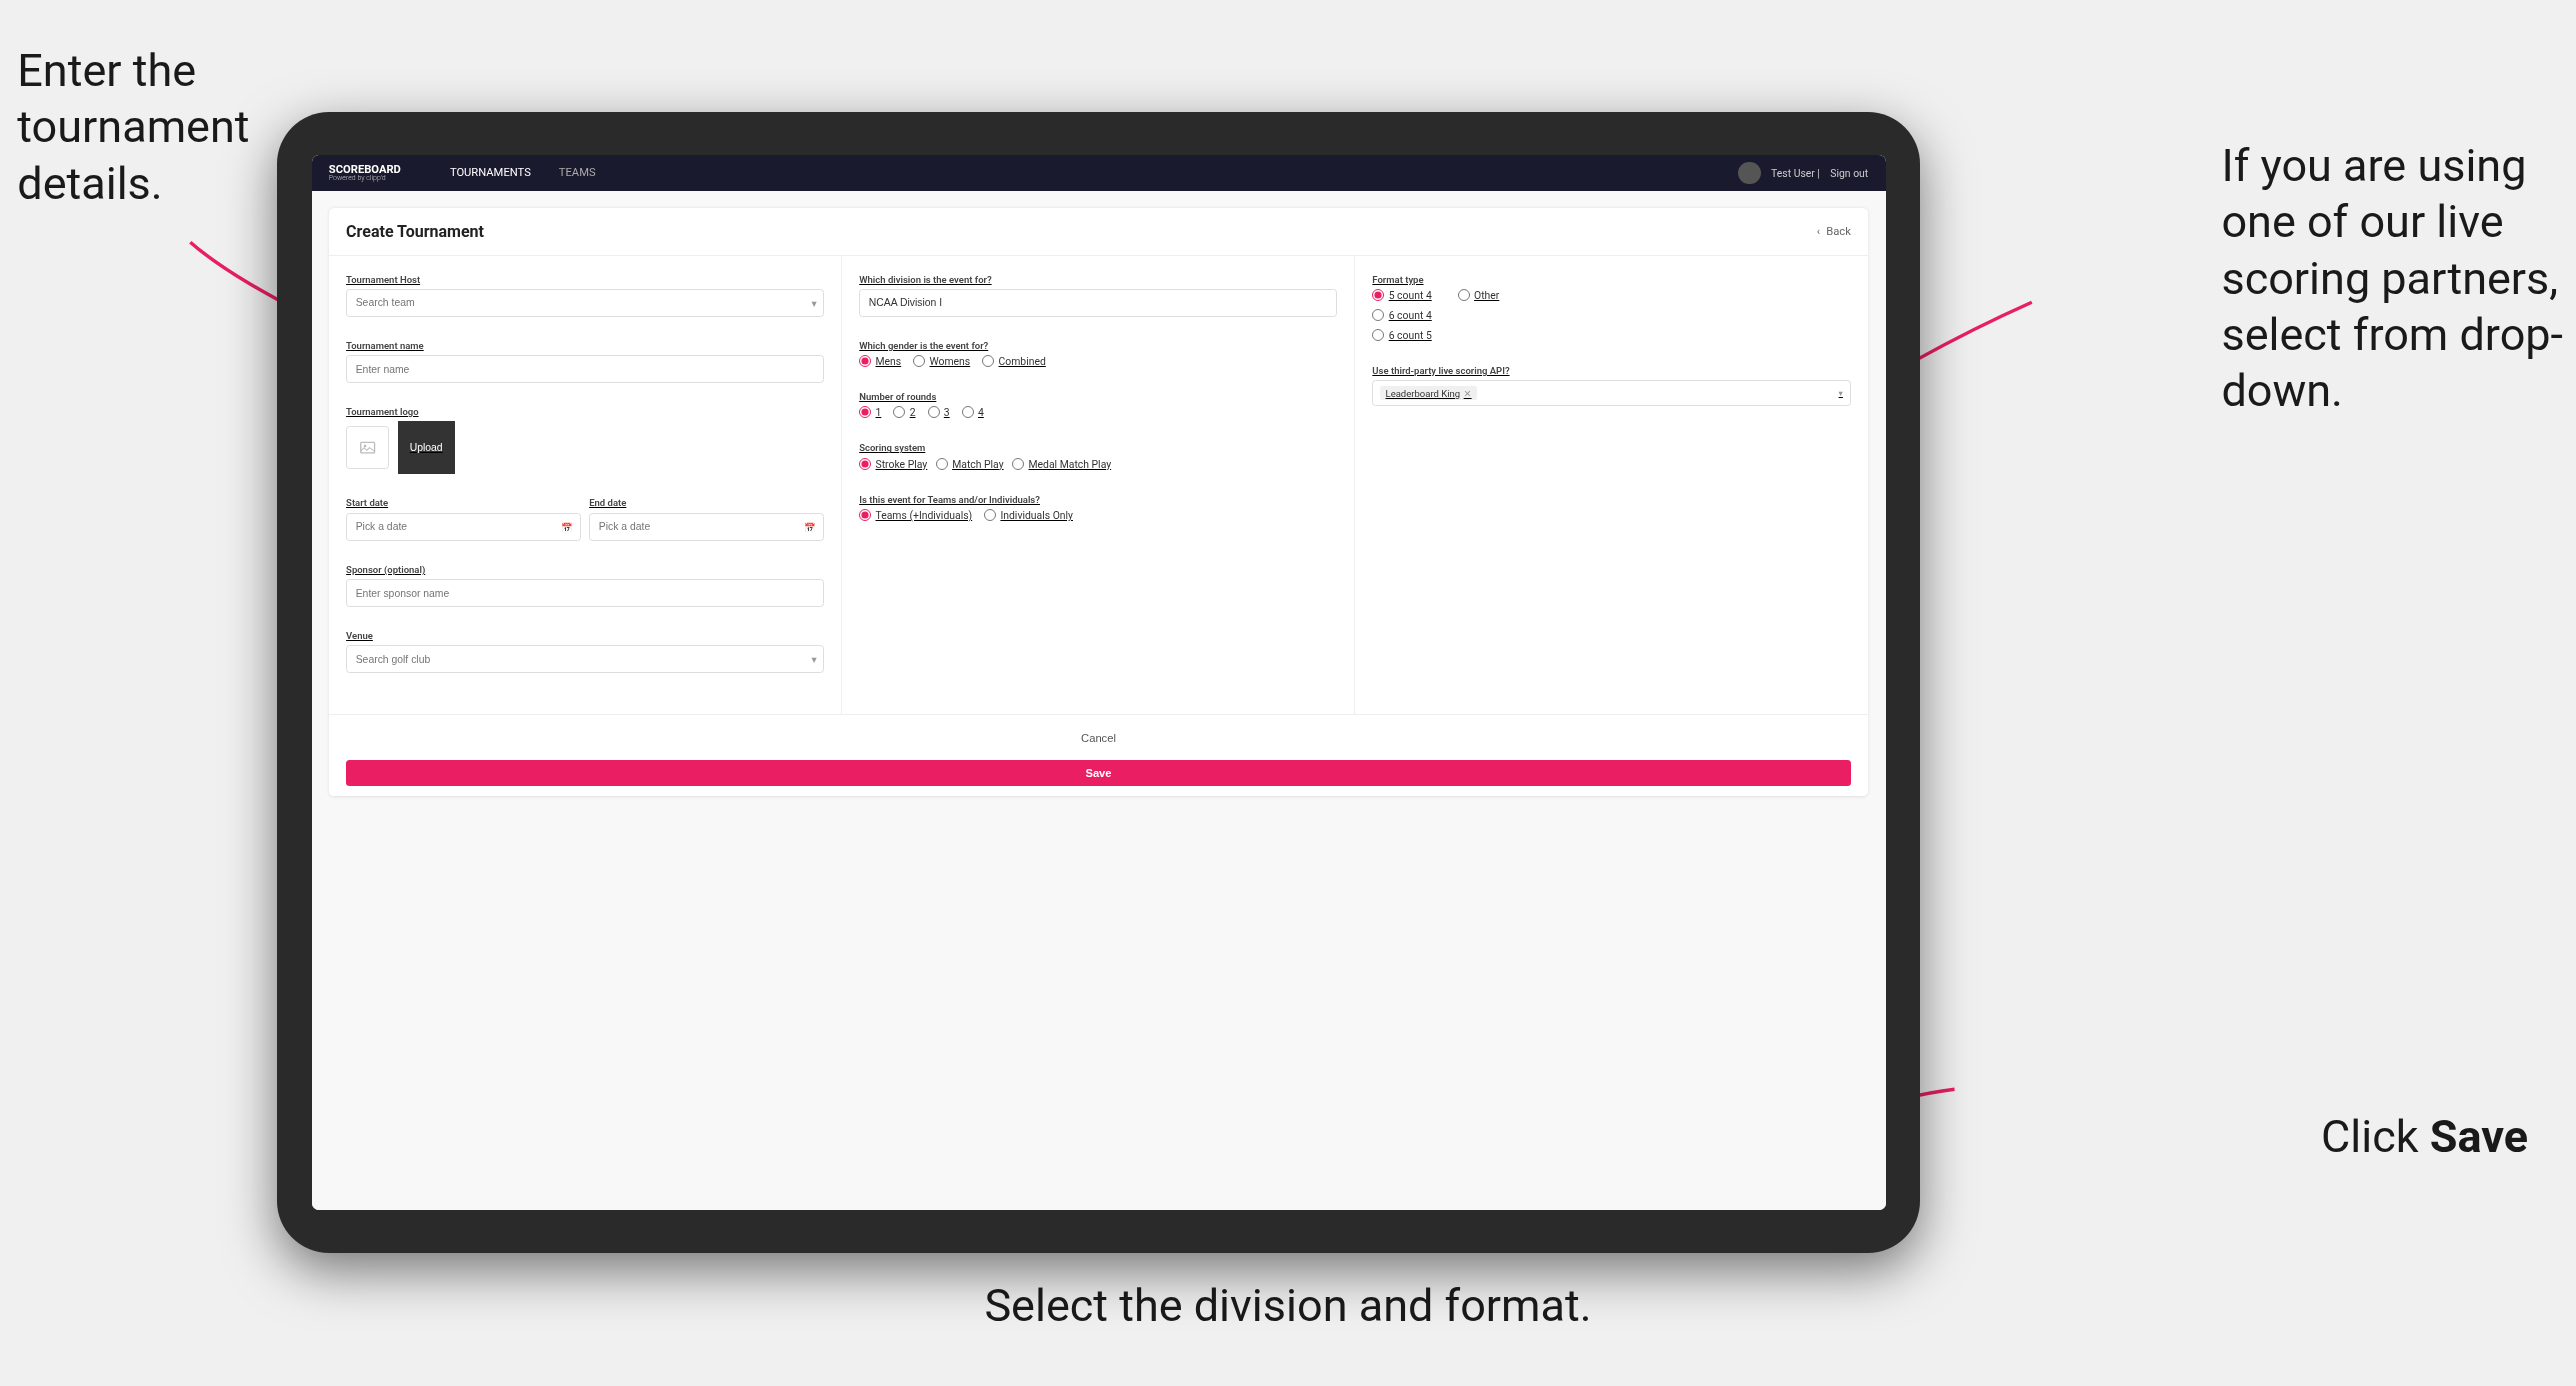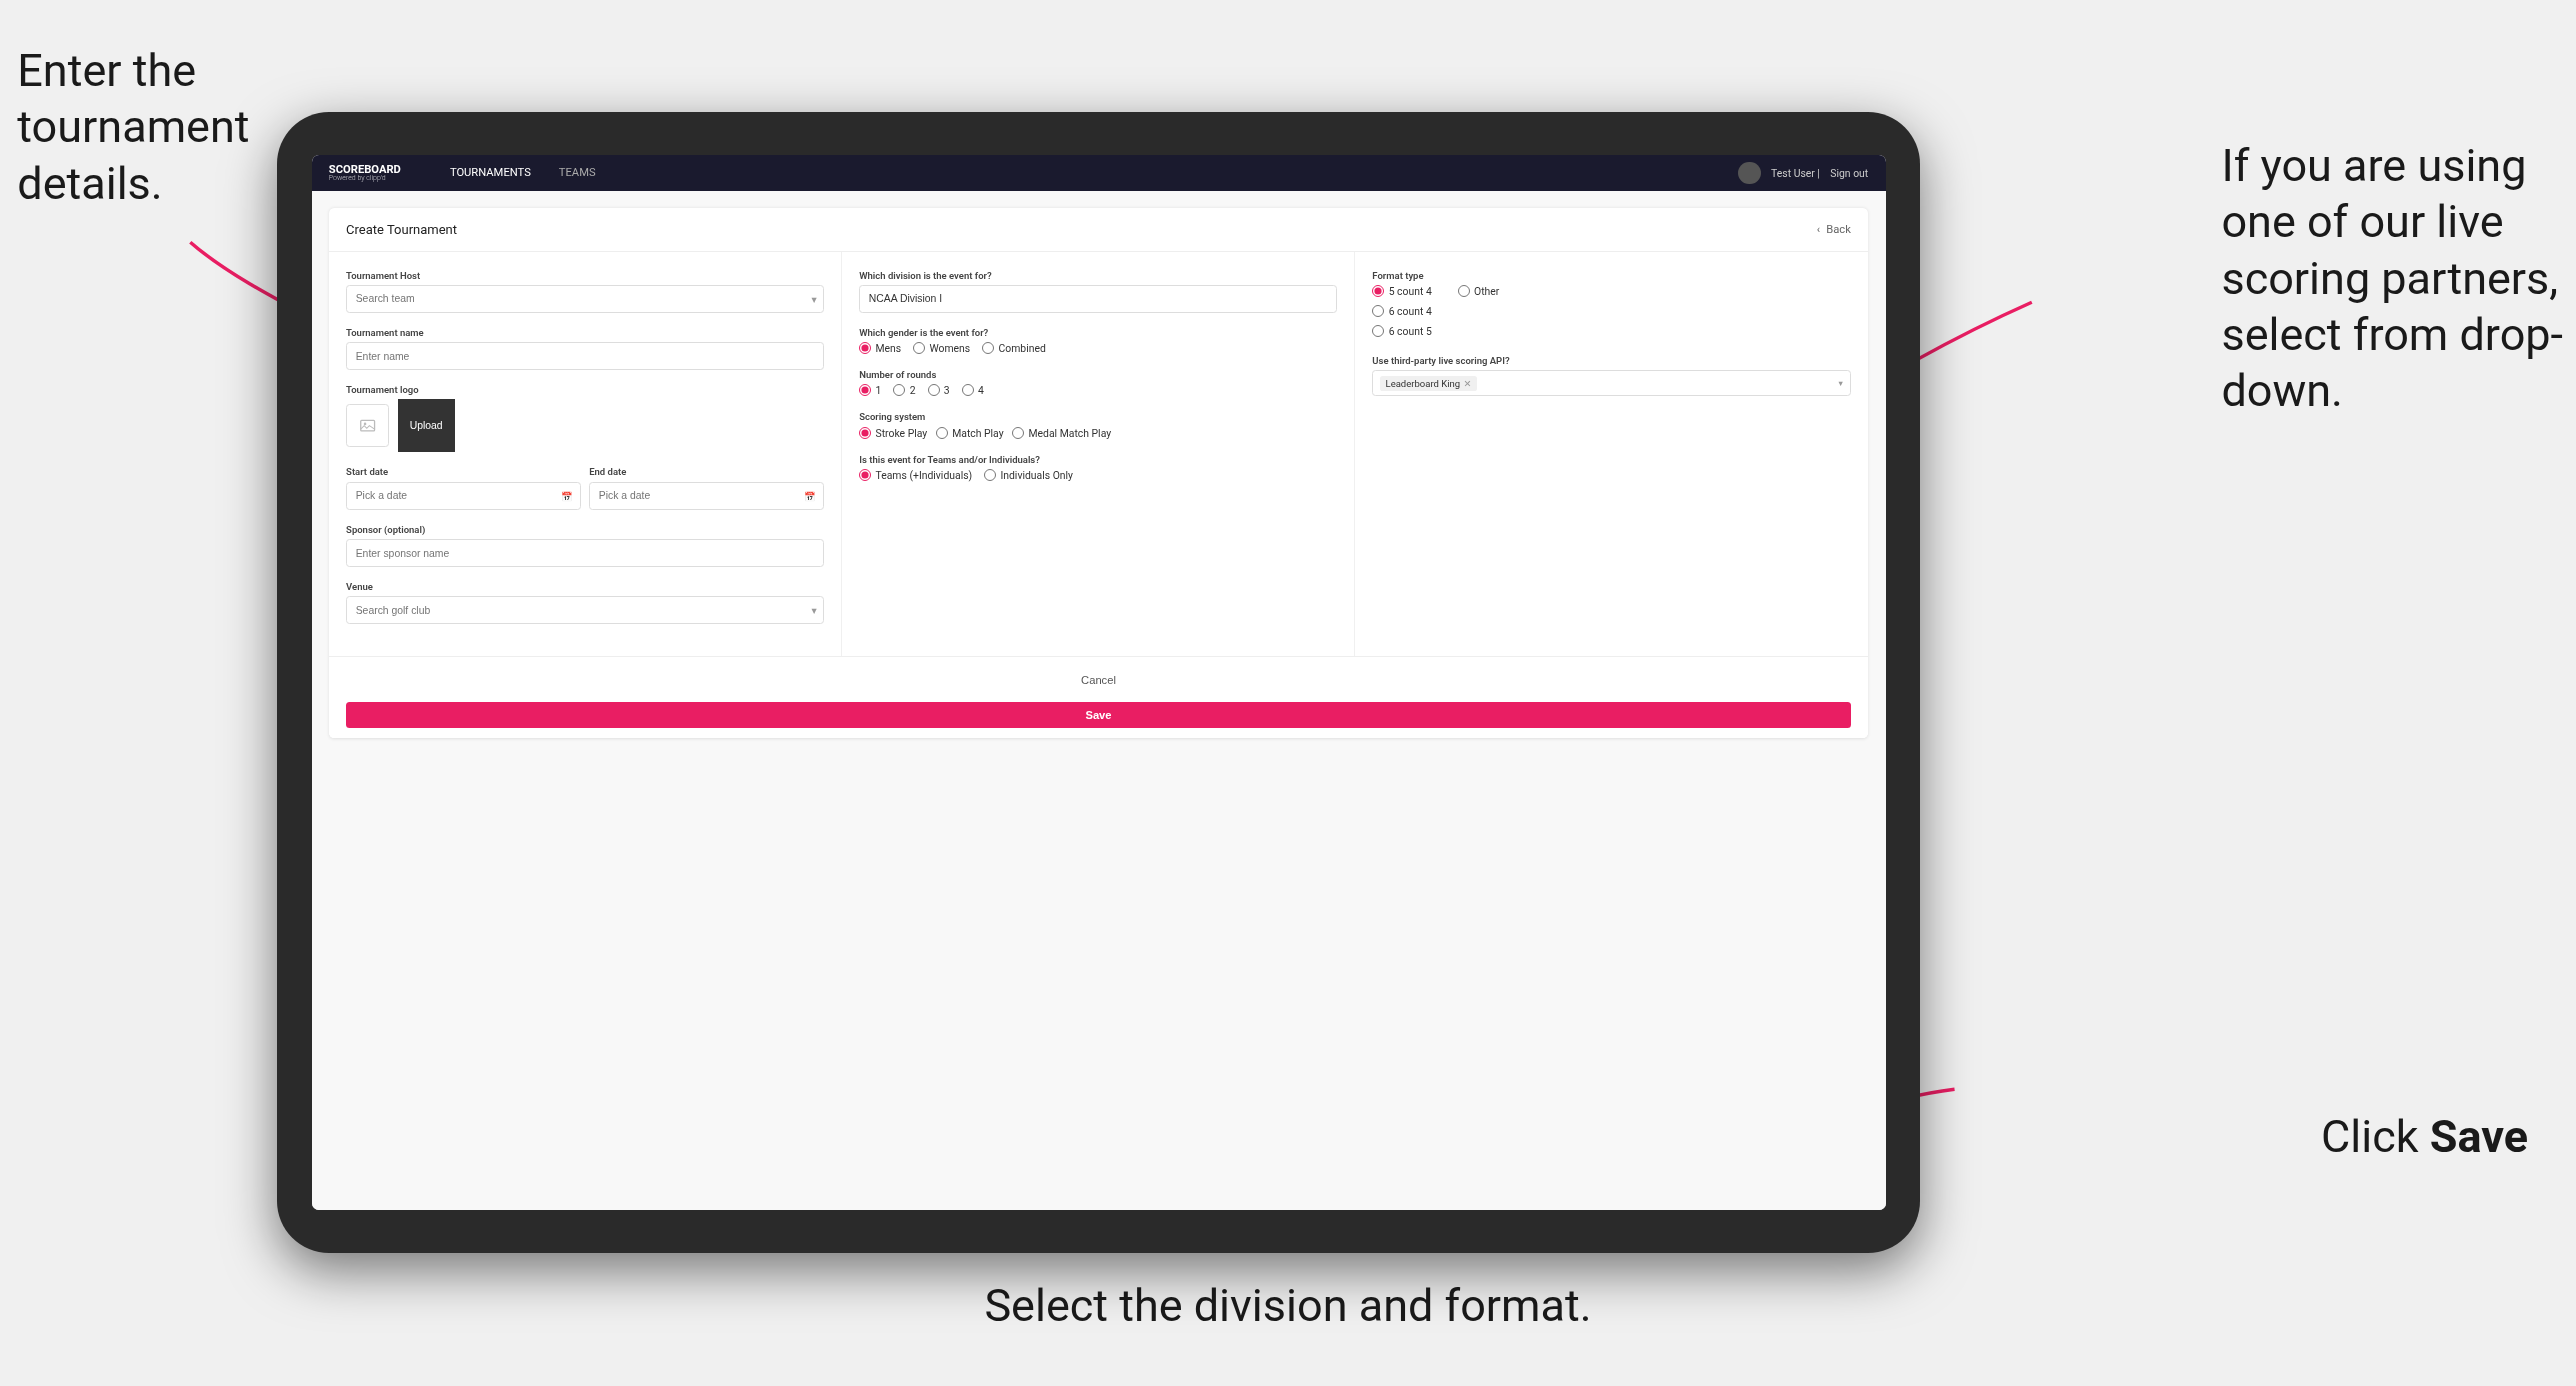--- a/index.html
+++ b/index.html
@@ -143,22 +143,22 @@
       overflow: hidden;
     }
     .form-header {
       display: flex;
       align-items: center;
       justify-content: space-between;
       padding: 14px 17.3px;
       border-bottom: 0.9px solid #eee;
     }
     .form-title {
-      font-size: 13px;
-      font-weight: 400;
+      font-size: 16px;
+      font-weight: 700;
       color: #222;
     }
     .back-link {
       font-size: 11.2px;
       color: #666;
       cursor: pointer;
     }
     .back-arrow {
       margin-right: 3.5px;
     }
@@ -172,21 +172,22 @@
     }
     .form-col {
       padding: 17.3px;
       border-right: 0.9px solid #f0f0f0;
     }
     .form-col:last-child {
       border-right: none;
     }
 
     .field-group {
-      margin-bottom: 14px;
+      margin-bottom: 23px;
+      text-decoration: underline;
     }
     .field-label {
       font-size: 9.5px;
       font-weight: 600;
       color: #444;
       margin-bottom: 4.3px;
       display: block;
     }
     .field-input {
       width: 100%;

